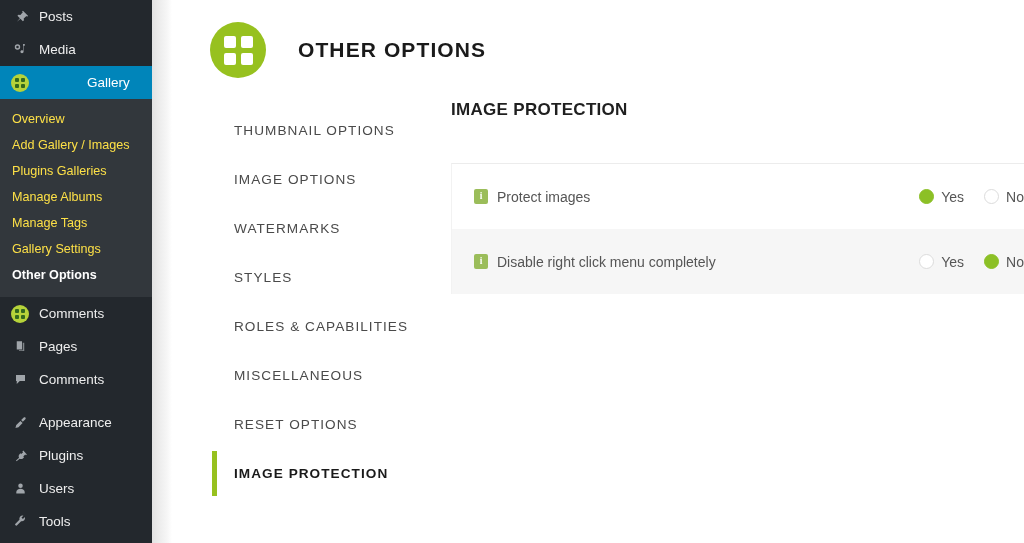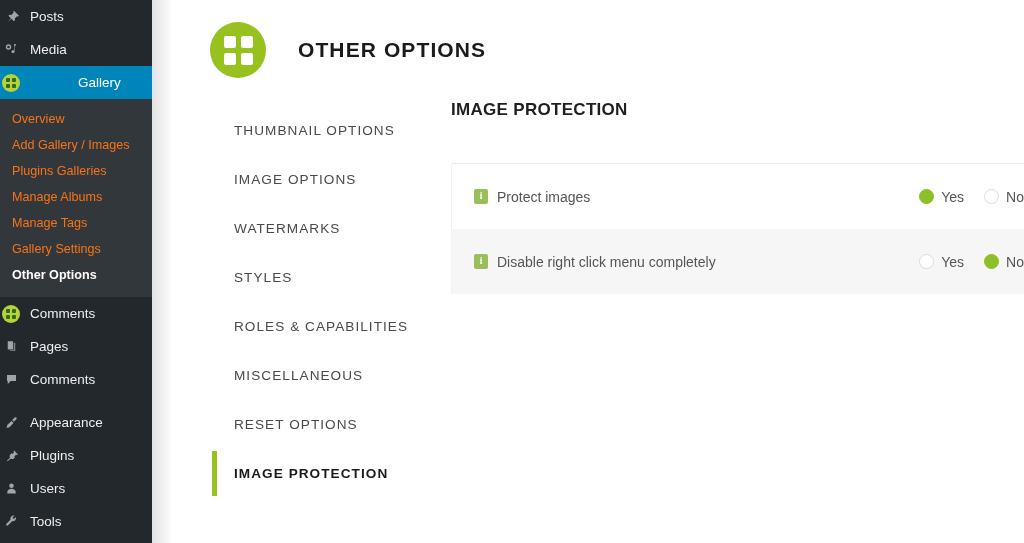--- a/index.html
+++ b/index.html
@@ -29,20 +29,21 @@
     position: relative;
     z-index: 5;
     overflow: hidden;
   }
 
   .menu-item {
     position: relative;
     display: flex;
     align-items: center;
     height: 33px;
+    padding-left: 9px;
     color: #b4b9be;
     font-size: 13.5px;
     line-height: 1;
     white-space: nowrap;
   }
   .menu-item .mi-icon {
     width: 22px;
     flex: 0 0 22px;
     display: flex;
     align-items: center;
@@ -94,21 +95,21 @@
   
   .submenu {
     background: #32373c;
     padding: 7px 0 9px 0;
   }
   .submenu-item {
     display: block;
     padding: 4px 0 4px 12px;
     font-size: 12.6px;
     line-height: 18px;
-    color: #f97316;
+    color: #fde047;
     white-space: nowrap;
   }
   .submenu-item.current {
     color: #ffffff;
     font-weight: bold;
   }
 
   
   .edge-strip {
     width: 20px;

